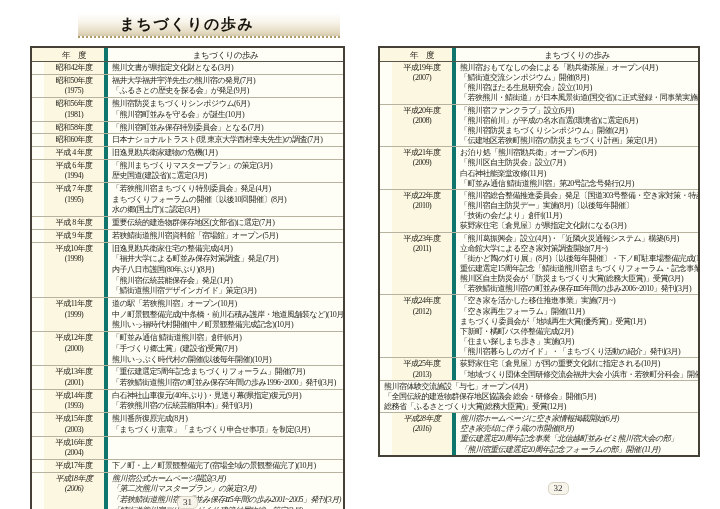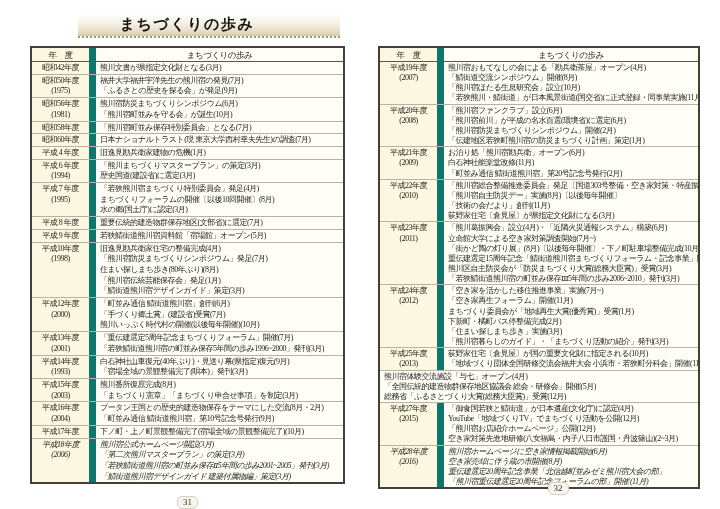--- a/index.html
+++ b/index.html
@@ -24,21 +24,21 @@
     position:absolute;top:46px;border:2px solid #454035;background:#fffef6;
     box-sizing:border-box;
   }
   .t-left{left:30px;width:315px;}
   .t-right{left:378px;width:322px;}
   .trow{display:flex;border-bottom:1px solid #b8b2a0;}
   .trow:last-child{border-bottom:none;font-style:italic;}
   .thead{border-bottom:1px solid #5a5548;background:#fbf7e0;}
   .ycell{
     width:64px;flex:0 0 64px;background:#fbf7e0;text-align:center;
-    border-right:7px solid #0f766e;padding:1px 0 0 0;box-sizing:border-box;
+    border-right:4px solid #0f766e;padding:1px 0 0 0;box-sizing:border-box;margin-left:12px;
   }
   .scell{flex:1;min-width:0;background:#fffef6;padding:1px 0 0 4px;overflow:hidden;white-space:nowrap;}
   .thead .ycell{background:#fbf7e0;letter-spacing:1px;}
   .thead .scell{text-align:center;padding-left:0;}
   .line{font-size:8px;letter-spacing:-0.5px;white-space:nowrap;}
   .t-left .line{line-height:10.7px;}
   .t-right .line{line-height:10.15px;}
   .thead .line{line-height:12px;font-size:8.5px;}
   
   .pageno{
@@ -158,24 +158,35 @@
           <div class="line">若狭鯖街道熊川宿資料館「宿場館」オープン(5月)</div>
         </div>
       </div>
       <div class="trow">
         <div class="ycell">
           <div class="line">平成10年度</div>
           <div class="line">(1998)</div>
         </div>
         <div class="scell">
           <div class="line">旧逸見勘兵衛家住宅の整備完成(4月)</div>
-          <div class="line">「熊川宿防災まちづくりシンポジウム」発足(7月)</div>
-          <div class="line">住まい探しまち歩き(80年ぶり)(8月)</div>
+          <div class="line">「福井大学による町並み保存対策調査」発足(7月)</div>
+          <div class="line">内子八日市護国(80年ぶり)(8月)</div>
           <div class="line">「熊川宿伝統芸能保存会」発足(1月)</div>
           <div class="line">「鯖街道熊川宿デザインガイド」策定(3月)</div>
+        </div>
+      </div>
+      <div class="trow">
+        <div class="ycell">
+          <div class="line">平成11年度</div>
+          <div class="line">(1999)</div>
+        </div>
+        <div class="scell">
+          <div class="line">道の駅「若狭熊川宿」オープン(10月)</div>
+          <div class="line">中ノ町景観整備完成(中条橋・前川石積み護岸・地道風舗装など)(10月)</div>
+          <div class="line">熊川いっ福時代村開催(中ノ町景観整備完成記念)(10月)</div>
         </div>
       </div>
       <div class="trow">
         <div class="ycell">
           <div class="line">平成12年度</div>
           <div class="line">(2000)</div>
         </div>
         <div class="scell">
           <div class="line">「町並み通信 鯖街道熊川宿」創刊(6月)</div>
           <div class="line">「手づくり郷土賞」(建設省)受賞(7月)</div>
@@ -192,41 +203,37 @@
           <div class="line">「若狭鯖街道熊川宿の町並み保存5年間の歩み1996~2000」発刊(3月)</div>
         </div>
       </div>
       <div class="trow">
         <div class="ycell">
           <div class="line">平成14年度</div>
           <div class="line">(1993)</div>
         </div>
         <div class="scell">
           <div class="line">白石神社山車復元(40年ぶり)・見送り幕(県指定)復元(9月)</div>
-          <div class="line">「宿場全域の景観整備完了(唄本)」発刊(3月)</div>
+          <div class="line">「若狭熊川宿の伝統芸能(唄本)」発刊(3月)</div>
         </div>
       </div>
       <div class="trow">
         <div class="ycell">
           <div class="line">平成15年度</div>
           <div class="line">(2003)</div>
         </div>
         <div class="scell">
           <div class="line">熊川番所復原完成(8月)</div>
           <div class="line">「まちづくり憲章」「まちづくり申合せ事項」を制定(3月)</div>
         </div>
       </div>
       <div class="trow">
         <div class="ycell">
           <div class="line">平成16年度</div>
           <div class="line">(2004)</div>
-        </div>
-        <div class="scell">
-          <div class="line">ブータン王国との歴史的建造物保存をテーマにした交流(8月・2月)</div>
-          <div class="line">「町並み通信 鯖街道熊川宿」第10号記念号発行(9月)</div>
         </div>
       </div>
       <div class="trow">
         <div class="ycell">
           <div class="line">平成17年度</div>
         </div>
         <div class="scell">
           <div class="line">下ノ町・上ノ町景観整備完了(宿場全域の景観整備完了)(10月)</div>
         </div>
       </div>
@@ -277,20 +284,21 @@
           <div class="line">「伝建地区若狭町熊川宿の防災まちづくり計画」策定(1月)</div>
         </div>
       </div>
       <div class="trow">
         <div class="ycell">
           <div class="line">平成21年度</div>
           <div class="line">(2009)</div>
         </div>
         <div class="scell">
           <div class="line">お泊り処「熊川宿勘兵衛」オープン(6月)</div>
+          <div class="line">「熊川区自主防災会」設立(7月)</div>
           <div class="line">白石神社能楽堂改修(11月)</div>
           <div class="line">「町並み通信 鯖街道熊川宿」第20号記念号発行(2月)</div>
         </div>
       </div>
       <div class="trow">
         <div class="ycell">
           <div class="line">平成22年度</div>
           <div class="line">(2010)</div>
         </div>
         <div class="scell">
@@ -340,32 +348,20 @@
       </div>
       <div class="trow">
         <div class="scell">
           <div class="line">熊川宿体験交流施設「与七」オープン(4月)</div>
           <div class="line">「全国伝統的建造物群保存地区協議会 総会・研修会」開催(5月)</div>
           <div class="line">総務省「ふるさとづくり大賞(総務大臣賞)」受賞(12月)</div>
         </div>
       </div>
       <div class="trow">
         <div class="ycell">
-          <div class="line">平成27年度</div>
-          <div class="line">(2015)</div>
-        </div>
-        <div class="scell">
-          <div class="line">「御食国若狭と鯖街道」が日本遺産(文化庁)に認定(4月)</div>
-          <div class="line">YouTube「地域づくりTV」でまちづくり活動を公開(12月)</div>
-          <div class="line">「熊川宿お店紹介ホームページ」公開(12月)</div>
-          <div class="line">空き家対策先進地研修(八女福島・内子八日市護国・丹波篠山)(2~3月)</div>
-        </div>
-      </div>
-      <div class="trow">
-        <div class="ycell">
           <div class="line">平成28年度</div>
           <div class="line">(2016)</div>
         </div>
         <div class="scell">
           <div class="line">熊川宿ホームページに空き家情報掲載開始(6月)</div>
           <div class="line">空き家売却に伴う蔵の市開催(8月)</div>
           <div class="line">重伝建選定20周年記念事業「北信越町並みゼミ熊川宿大会の部」</div>
           <div class="line">「熊川宿重伝建選定20周年記念フォーラムの部」開催 (11月)</div>
         </div>
       </div>

